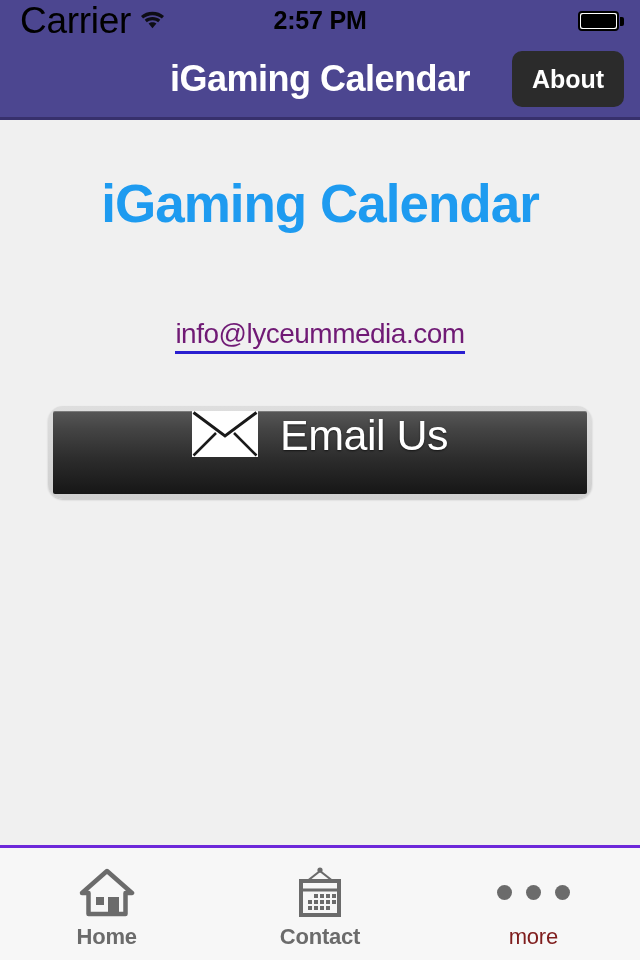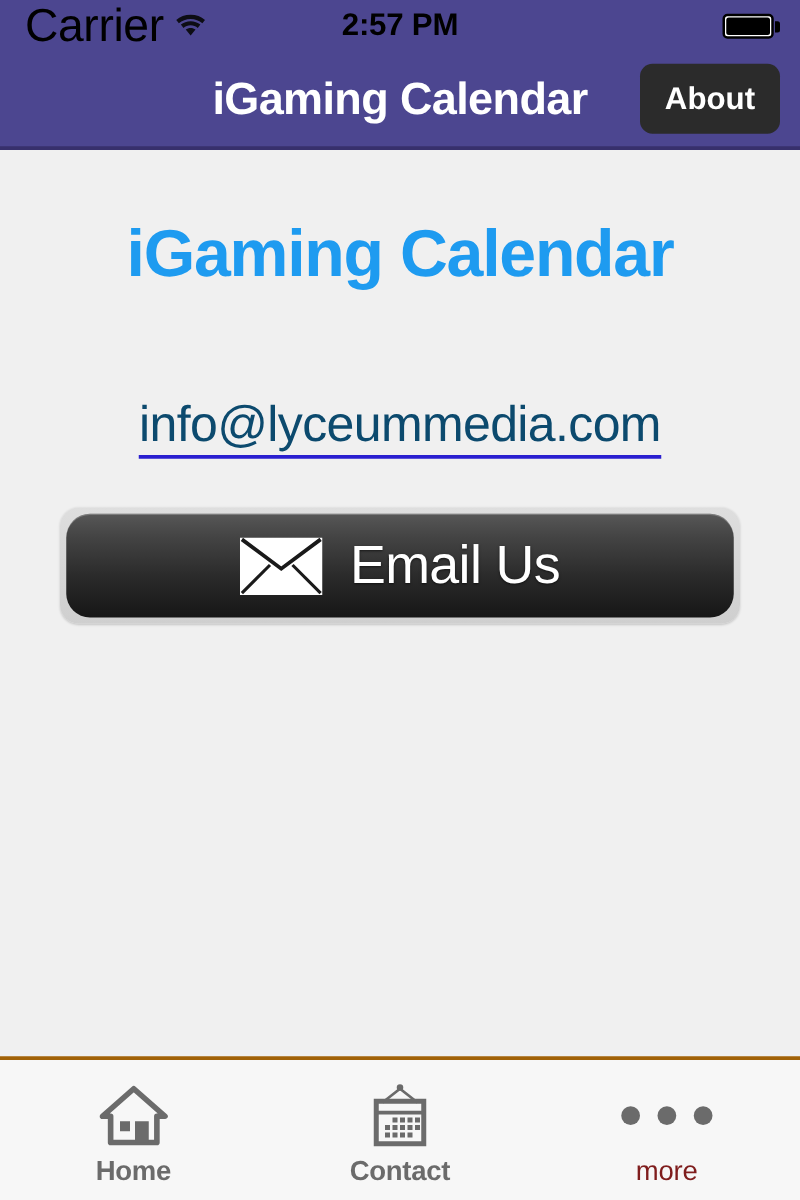--- a/index.html
+++ b/index.html
@@ -74,51 +74,51 @@
     position:absolute; left:0; top:50px; width:640px;
     text-align:center;
     font-size:53px; font-weight:bold; color:#1e9bf0;
     letter-spacing:-1px;
   }
   .email-link-wrap {
     position:absolute; left:0; top:195px; width:640px; text-align:center;
   }
   .email-link {
     display:inline-block;
-    font-size:40px; color:#0c4a6e; text-decoration:none;
+    font-size:28px; color:#701a75; text-decoration:none;
     border-bottom:3px solid #2a1fd0;
     padding-bottom:1px; cursor:pointer; letter-spacing:-0.5px;
   }
 
   .email-btn-bezel {
     position:absolute; left:48px; top:283px;
     width:544px; height:93px;
     background:linear-gradient(#dedede,#cfcfcf);
     border-radius:15px;
     padding:5px;
     box-shadow:0 1px 2px rgba(0,0,0,0.18);
     cursor:pointer;
   }
   .email-btn {
     width:100%; height:100%;
     background:linear-gradient(180deg,#575757 0%,#444444 22%,#2c2c2c 58%,#161616 100%);
-    border-radius:19px;
-    display:flex; align-items:center; justify-content:center; gap:22px;
+    border-radius:2px;
+    display:flex; justify-content:center; gap:22px;
     box-shadow:inset 0 1px 0 rgba(255,255,255,0.22);
   }
   .envelope { width:66px; height:46px; flex:0 0 auto; }
   .email-btn-label {
     color:#ffffff; font-size:43px; letter-spacing:-0.5px;
     text-shadow:0 1px 2px rgba(0,0,0,0.6);
   }
 
   
   .tabbar {
     position:absolute; left:0; bottom:0; width:640px; height:115px;
-    background:#f7f7f7; border-top:3px solid #a16207;
+    background:#f7f7f7; border-top:3px solid #6d28d9;
     display:flex;
   }
   .tab {
     flex:1 1 0; display:flex; flex-direction:column;
     align-items:center; justify-content:flex-start;
     padding-top:16px; cursor:pointer;
   }
   .tab-icon { height:56px; display:flex; align-items:center; justify-content:center; }
   .tab-label {
     margin-top:4px; font-size:22px; color:#6b6b6b; font-weight:bold;

